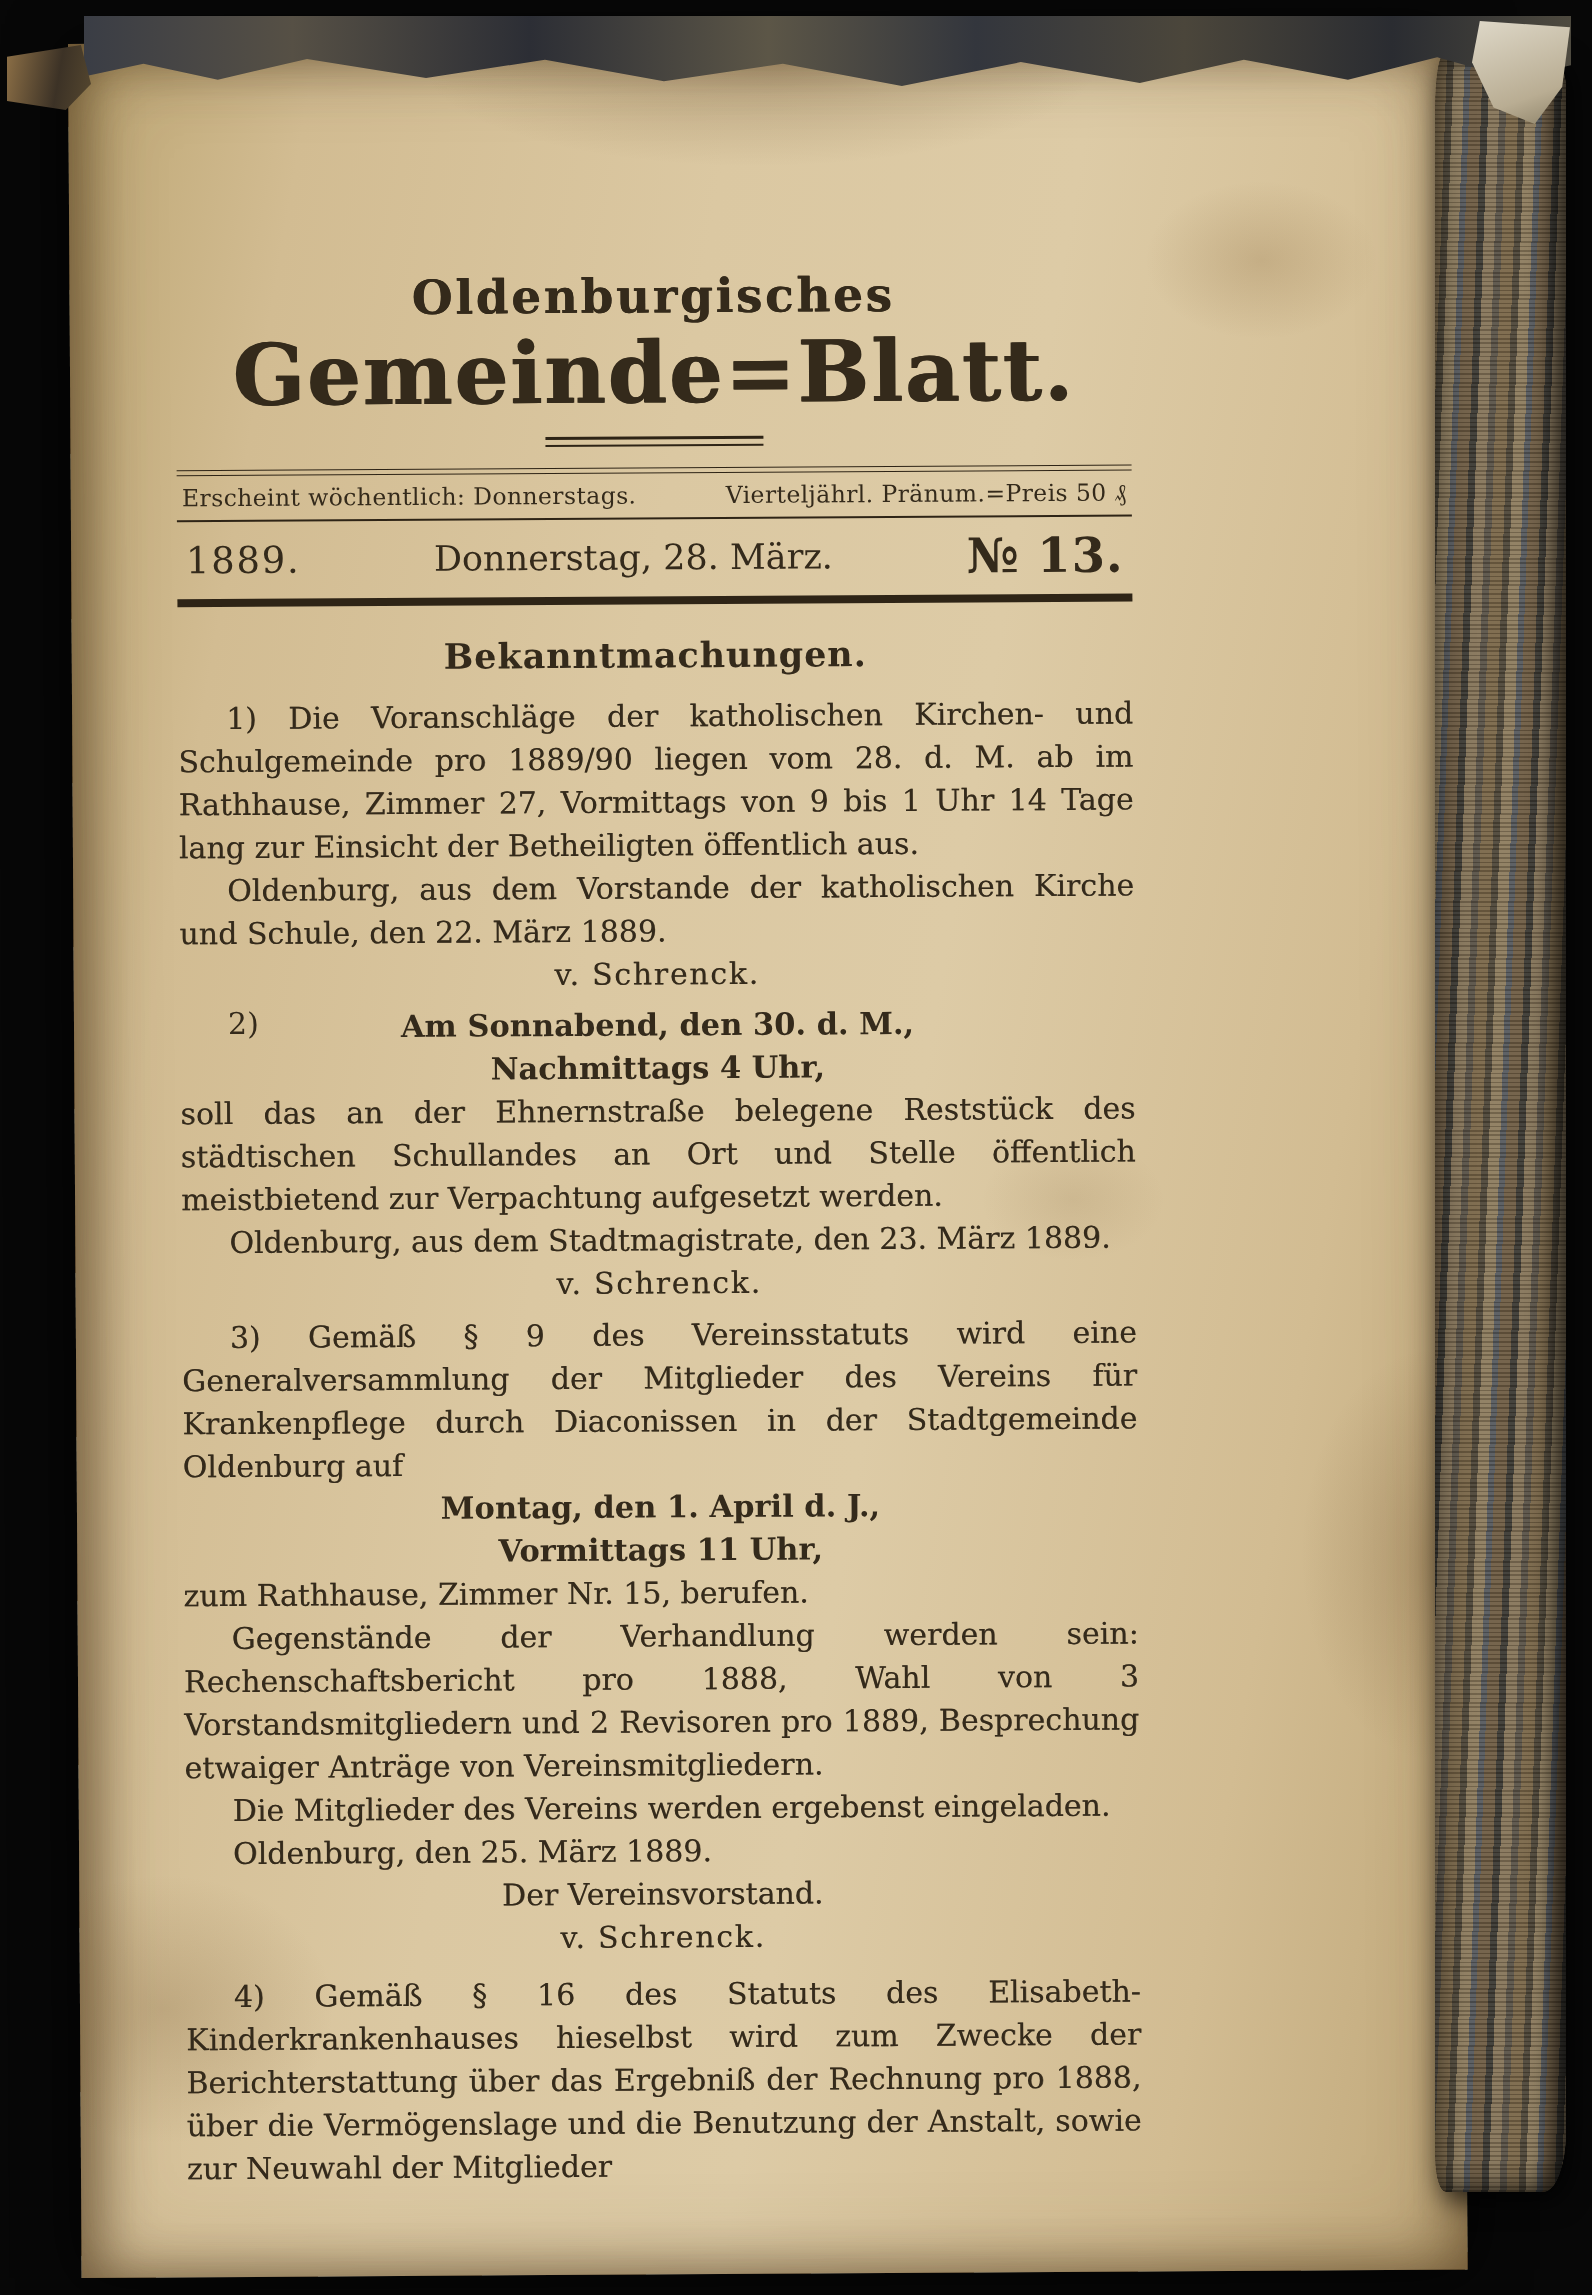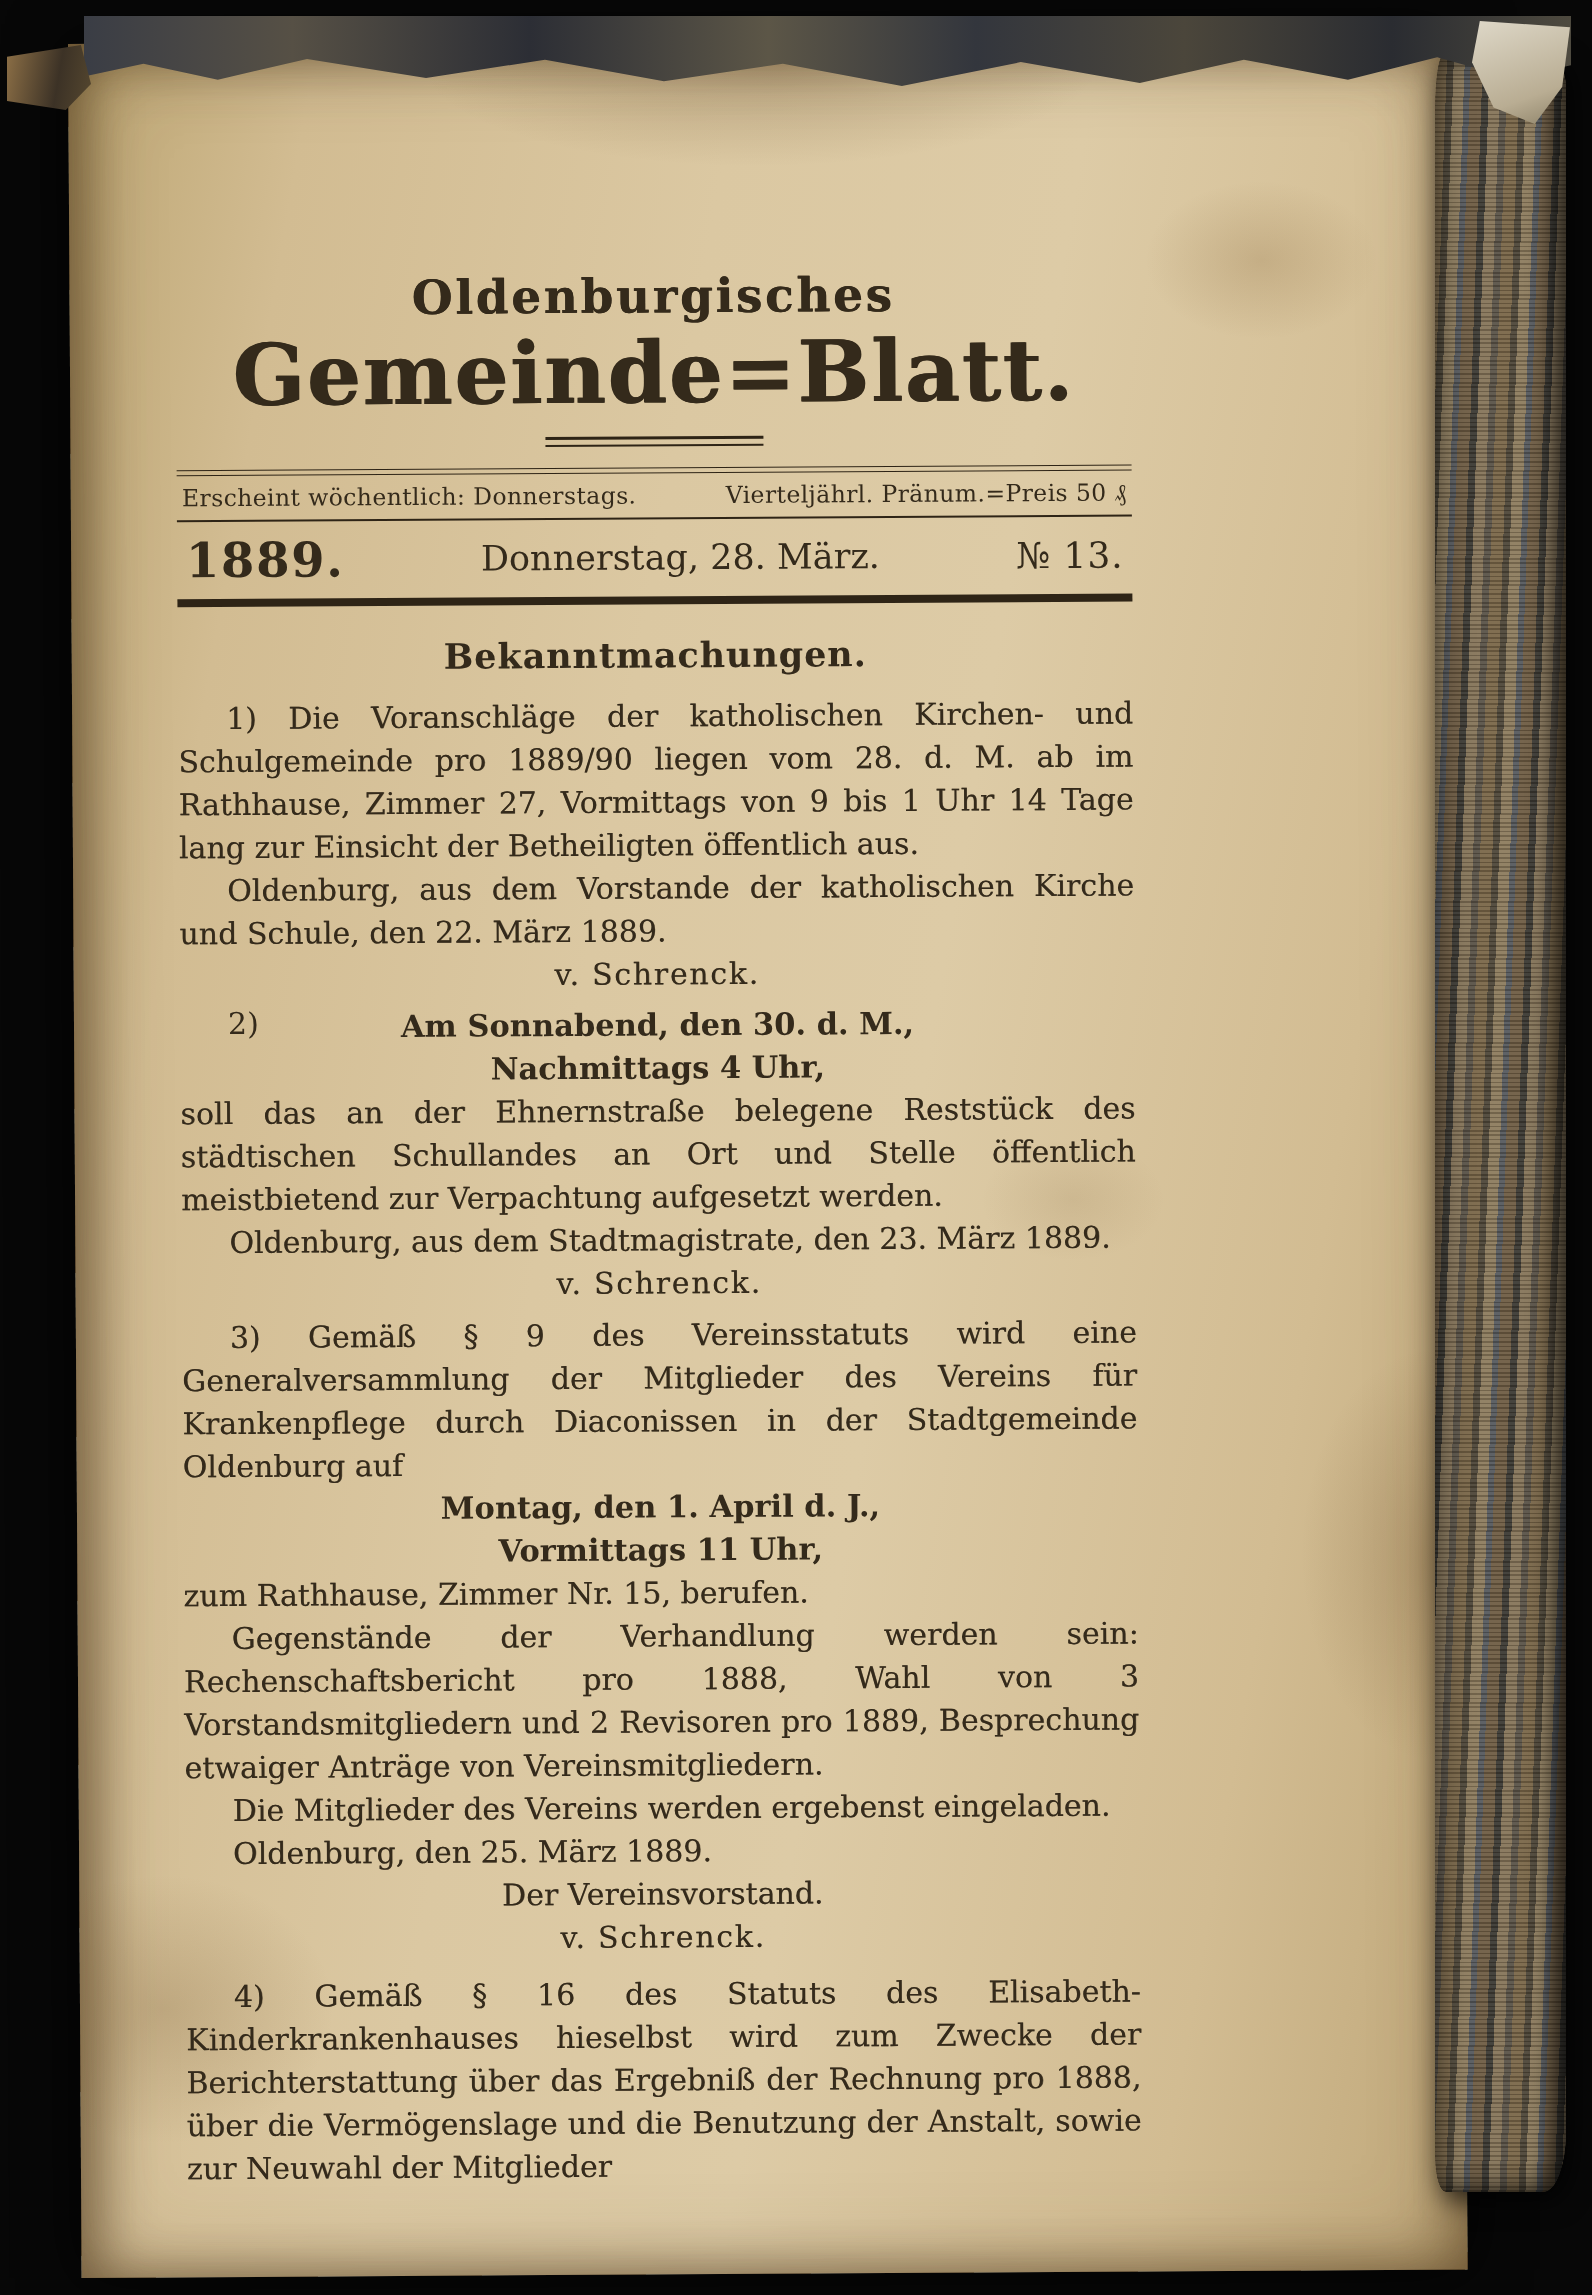--- a/index.html
+++ b/index.html
@@ -115,23 +115,23 @@
   .rule.thick{height:7.8px;}
 
   .infoline{
     display:flex;justify-content:space-between;align-items:center;
     font-size:23.5px;padding:7.8px 5.2px;letter-spacing:0.4px;
   }
   .dateline{
     display:grid;grid-template-columns:auto 1fr auto;align-items:center;
     padding:10.5px 8.7px;
   }
-  .dateline .year{font-size:48px;font-weight:bold;letter-spacing:1.7px;text-align:right;}
+  .dateline .year{font-size:37px;font-weight:normal;letter-spacing:1.7px;text-align:right;}
   .dateline .date{font-size:35px;text-align:center;}
-  .dateline .issue{font-size:36px;font-weight:normal;letter-spacing:0.9px;}
+  .dateline .issue{font-size:48px;font-weight:bold;letter-spacing:0.9px;}
 
   .section-title{
     font-size:35px;font-weight:bold;text-align:center;
     margin:30px 0 19px 0;letter-spacing:0.9px;
   }
 
   .para{
     font-size:30px;line-height:43px;
     text-align:justify;margin:0;
     text-shadow:0.3px 0 0 rgba(46,36,22,.55);

